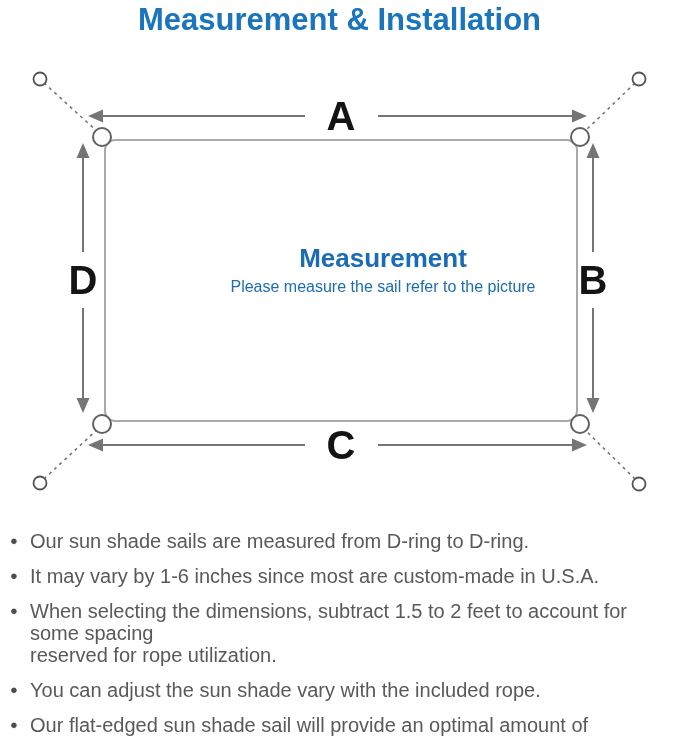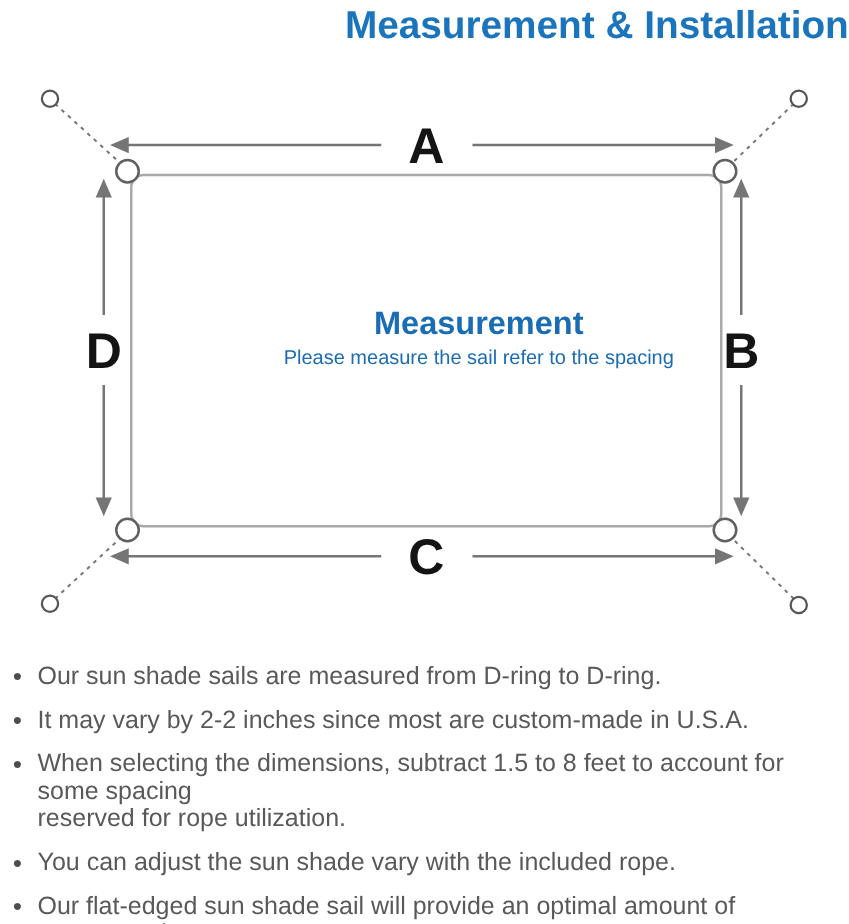--- a/index.html
+++ b/index.html
@@ -14,21 +14,21 @@
     --background:#ffffff;
   }
   *{margin:0;padding:0;box-sizing:border-box;}
   html,body{background:var(--background);}
   body{
     width:679px;height:739px;position:relative;overflow:hidden;
     font-family:"Liberation Sans","DejaVu Sans",sans-serif;
   }
   .page{position:absolute;inset:0;width:679px;height:739px;background:var(--background);}
   .title{
-    position:absolute;top:2px;left:0;width:679px;text-align:right;
+    position:absolute;top:2px;left:0;width:679px;text-align:center;
     font-size:31px;font-weight:bold;color:var(--title-blue);
     letter-spacing:0px;
   }
   svg.diagram{position:absolute;left:0;top:0;width:679px;height:739px;}
   .sail-outline{fill:#ffffff;stroke:var(--outline-gray);stroke-width:2;}
   .dash-line{stroke:var(--line-gray);stroke-width:1.6;stroke-dasharray:3 4;fill:none;}
   .anchor{fill:#ffffff;stroke:#555555;stroke-width:1.8;}
   .ring{fill:#ffffff;stroke:var(--ring-gray);stroke-width:2;}
   .dim-line{stroke:var(--line-gray);stroke-width:2;fill:none;}
   .arrowhead{fill:var(--line-gray);stroke:none;}
@@ -123,35 +123,35 @@
       <line class="dim-line" x1="593" y1="156" x2="593" y2="252"></line>
       <line class="dim-line" x1="593" y1="308" x2="593" y2="400"></line>
       <polygon class="arrowhead" points="593,143 586.5,158 599.5,158"></polygon>
       <polygon class="arrowhead" points="593,413 586.5,398 599.5,398"></polygon>
       <text class="dim-label" x="593" y="294">B</text>
     </g>
   </svg>
 
   <div class="center-text">
     <div class="center-title">Measurement</div>
-    <div class="center-subtitle">Please measure the sail refer to the spacing</div>
+    <div class="center-subtitle">Please measure the sail refer to the picture</div>
   </div>
 
   <ul class="notes">
     <li class="note-item">
       <span class="bullet">●</span>
       <span class="note-text">Our sun shade sails are measured from D-ring to D-ring.</span>
     </li>
     <li class="note-item">
       <span class="bullet">●</span>
-      <span class="note-text">It may vary by 2-2 inches since most are custom-made in U.S.A.</span>
+      <span class="note-text">It may vary by 1-6 inches since most are custom-made in U.S.A.</span>
     </li>
     <li class="note-item">
       <span class="bullet">●</span>
-      <span class="note-text">When selecting the dimensions, subtract 1.5 to 8 feet to account for some spacing
+      <span class="note-text">When selecting the dimensions, subtract 1.5 to 2 feet to account for some spacing
 reserved for rope utilization.</span>
     </li>
     <li class="note-item">
       <span class="bullet">●</span>
       <span class="note-text">You can adjust the sun shade vary with the included rope.</span>
     </li>
     <li class="note-item">
       <span class="bullet">●</span>
       <span class="note-text">Our flat-edged sun shade sail will provide an optimal amount of coverage above
 the area it’ s placed.</span>

